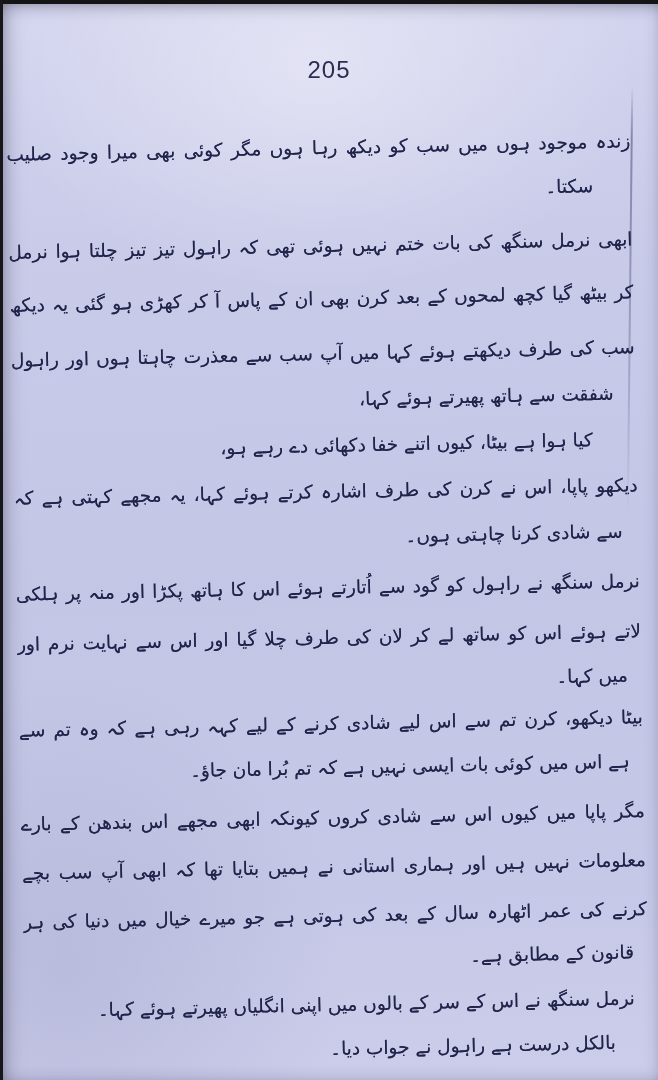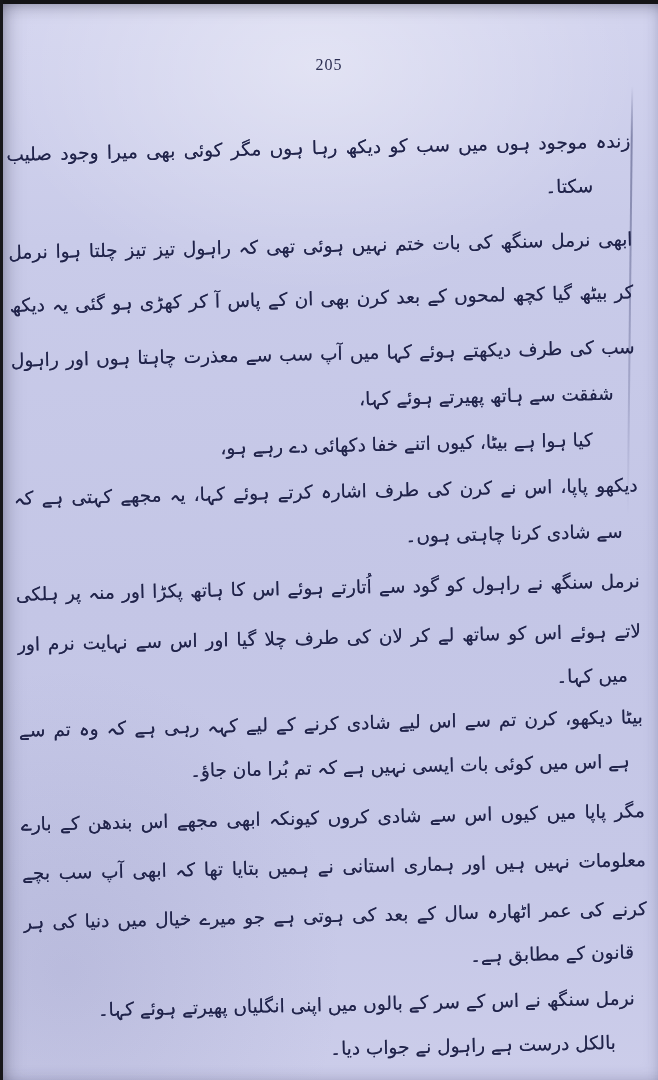--- a/index.html
+++ b/index.html
@@ -23,22 +23,22 @@
   .edge-left{position:absolute;top:0;left:0;bottom:0;width:3px;background:#17171a;}
   .crease{
     position:absolute;top:86px;right:27px;width:2px;height:430px;
     background:linear-gradient(180deg,rgba(70,75,120,0) 0%,rgba(70,75,120,0.55) 12%,
                rgba(70,75,120,0.30) 65%,rgba(70,75,120,0) 100%);
     transform:rotate(0.6deg);
   }
   .page-number{
     position:absolute;top:56px;left:0;right:0;
     text-align:center;
-    font-family:Liberation Serif, serif;
-    font-size:16px;letter-spacing:1px;color:#2b2d52;
+    font-family:Liberation Sans, sans-serif;
+    font-size:24px;letter-spacing:1px;color:#2b2d52;
   }
   .text-layer{
     position:absolute;top:0;left:16px;right:18px;height:100%;
     transform:rotate(-1.25deg);transform-origin:50% 55%;
     direction:rtl;
   }
   .line{
     position:absolute;left:0;right:0;
     height:44px;line-height:44px;overflow:hidden;
     font-size:18.5px;color:#20234a;

